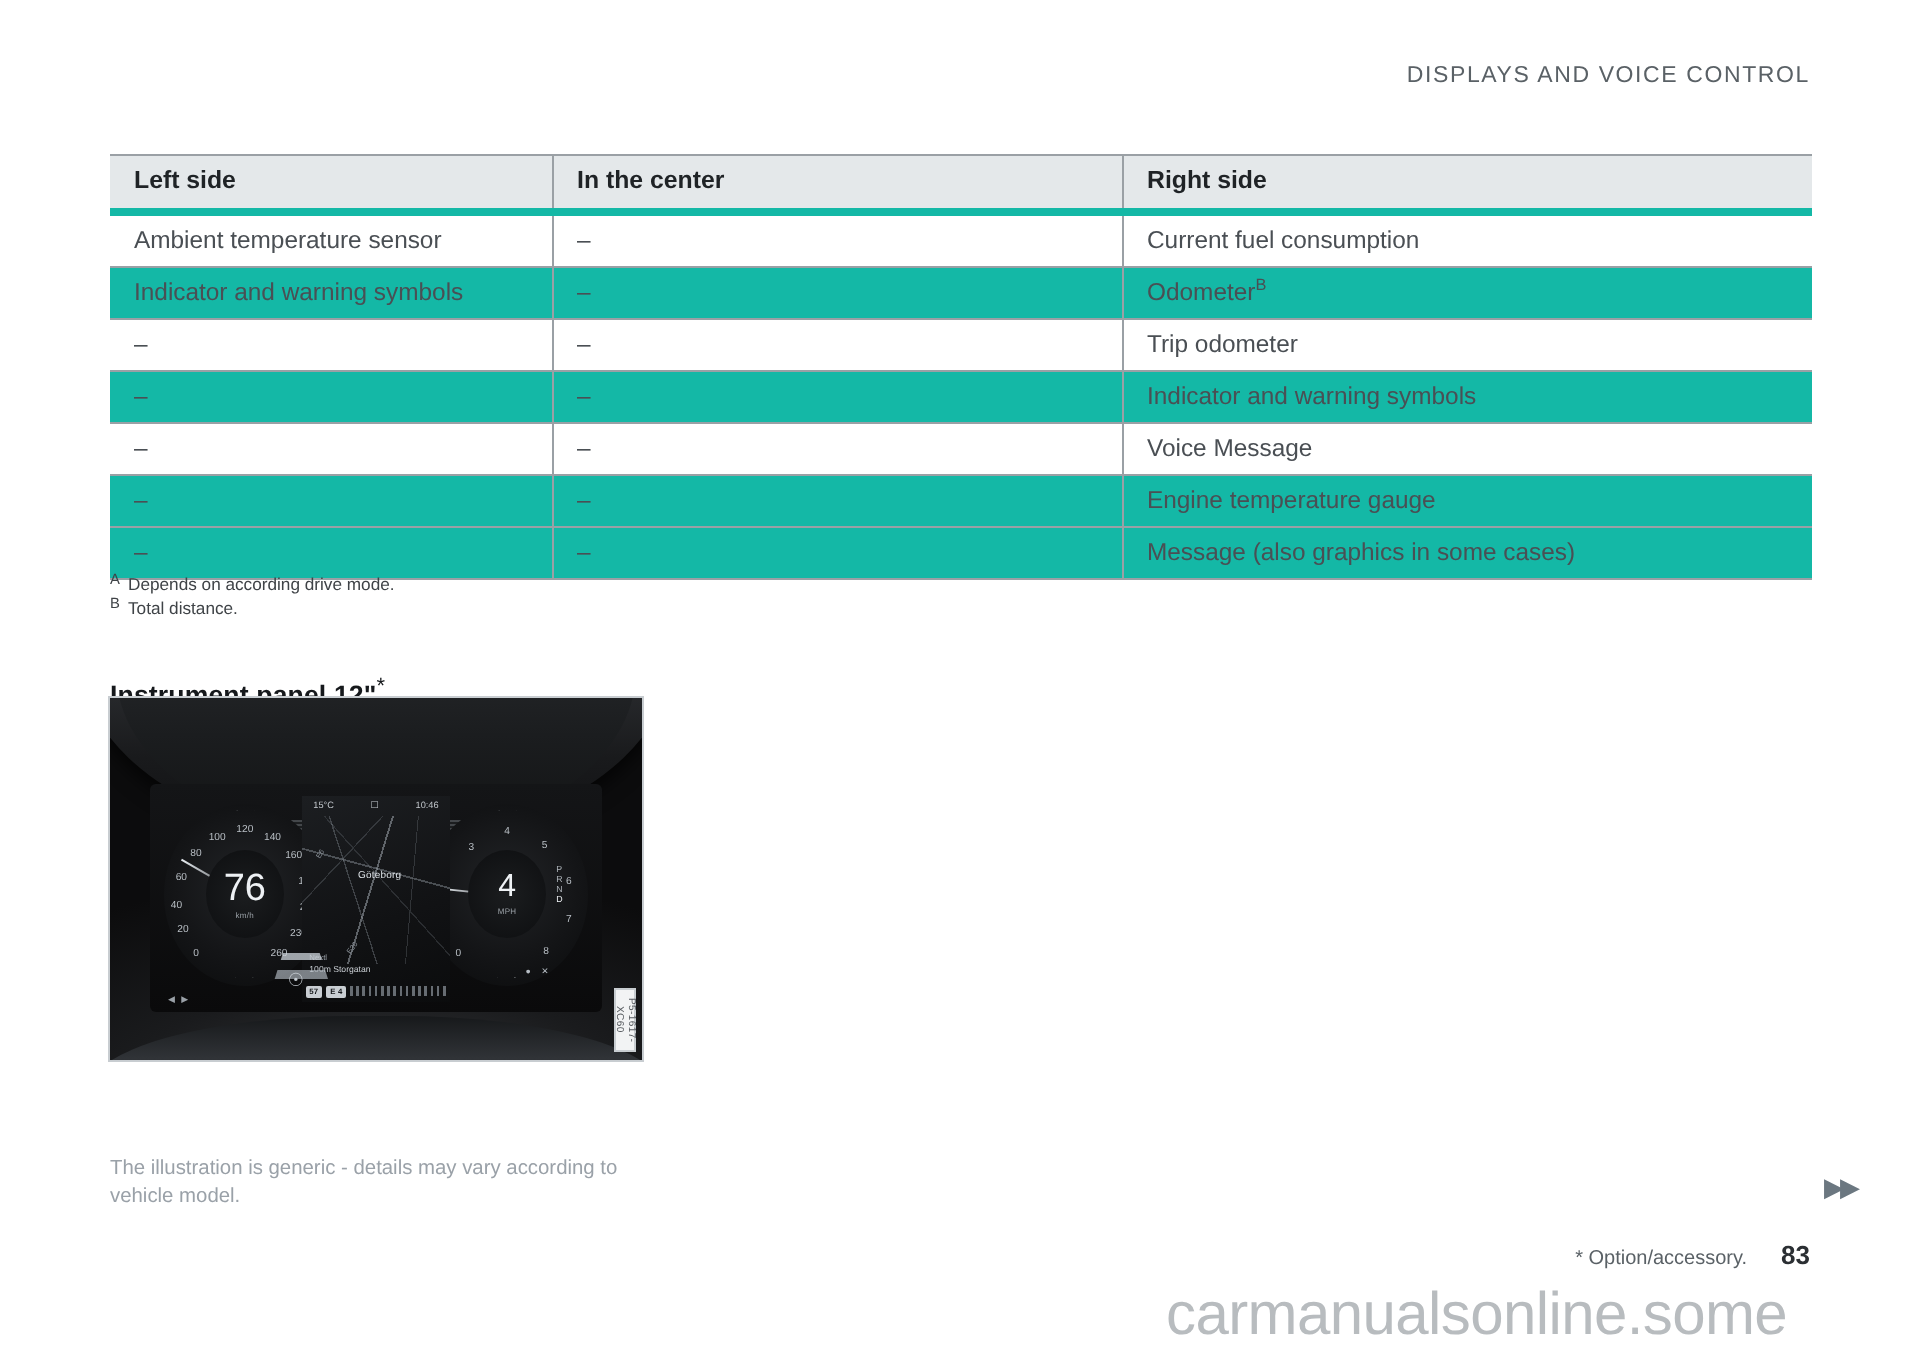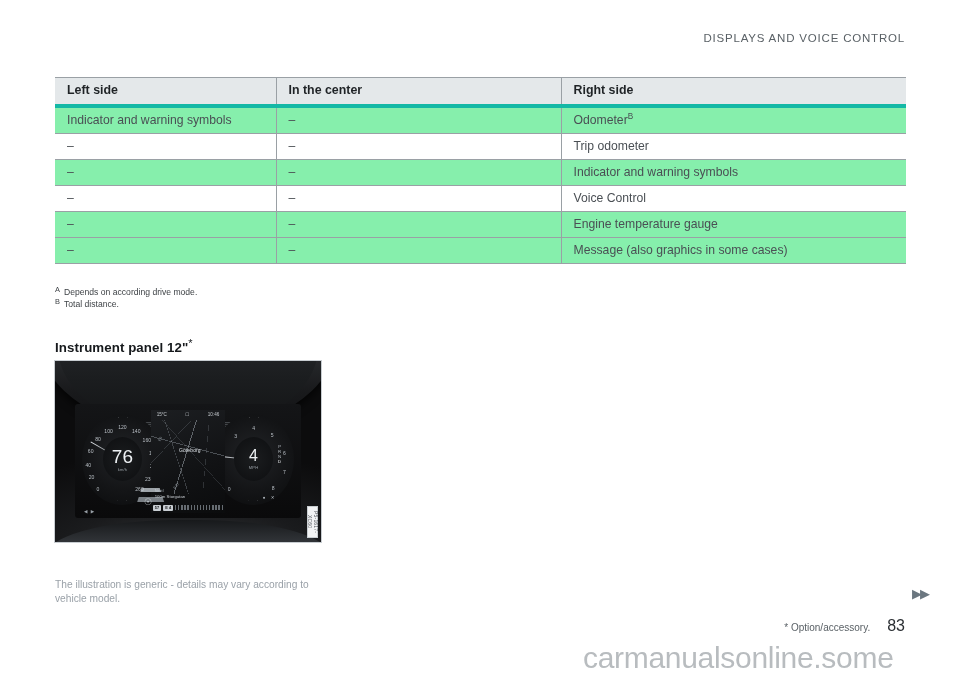--- a/index.html
+++ b/index.html
@@ -59,21 +59,21 @@
   .spec-table thead th {
     background: #e4e8ea;
     font-weight: 700;
     color: #1f2326;
     font-size: 12.4px;
     height: 26px;
     border-top: 1px solid #9aa0a5;
     border-bottom: 4px solid #14b8a6;
   }
   .spec-table tbody tr.odd td { background: #ffffff; }
-  .spec-table tbody tr.even td { background: #86efac; }
+  .spec-table tbody tr.even td { background: #14b8a6; }
 
   .spec-table td .sup {
     font-size: 8.2px;
     vertical-align: super;
     line-height: 0;
   }
   .dash { color: #55595e; }
 
   
   .footnotes {
@@ -109,21 +109,21 @@
     font-weight: 400;
     font-size: 11px;
     vertical-align: super;
     line-height: 0;
   }
 
   
   .illustration {
     position: absolute;
     left: 54px;
-    top: 360px;
+    top: 348px;
     width: 266px;
     height: 181px;
     border: 1px solid #c8cdd1;
     background: #bef264;
     overflow: hidden;
   }
   .ip-frame {
     position: absolute;
     inset: 0;
     background:
@@ -433,23 +433,23 @@
     position: absolute;
     right: 55px;
     bottom: 42px;
     font-size: 10px;
     color: #5a6166;
     display: flex;
     align-items: baseline;
     gap: 17px;
   }
   .footer-note .pageno {
-    font-size: 16px;
+    font-size: 13px;
     color: #2b2f33;
-    font-weight: 400;
+    font-weight: 700;
   }
   .watermark {
     position: absolute;
     left: 583px;
     bottom: 2px;
     font-size: 30px;
     color: #b8bcbf;
     letter-spacing: -0.01em;
     font-family: "Liberation Sans", sans-serif;
   }
@@ -466,39 +466,44 @@
       <col class="c3">
   </colgroup>
   <thead>
     <tr>
       <th>Left side</th>
       <th>In the center</th>
       <th>Right side</th>
     </tr>
   </thead>
   <tbody>
+    <tr class="odd">
+      <td>Ambient temperature sensor</td>
+      <td class="dash">–</td>
+      <td>Current fuel consumption</td>
+    </tr>
     <tr class="even">
       <td>Indicator and warning symbols</td>
       <td class="dash">–</td>
       <td><span>Odometer</span><span class="sup">B</span></td>
     </tr>
     <tr class="odd">
       <td class="dash">–</td>
       <td class="dash">–</td>
       <td>Trip odometer</td>
     </tr>
     <tr class="even">
       <td class="dash">–</td>
       <td class="dash">–</td>
       <td>Indicator and warning symbols</td>
     </tr>
     <tr class="odd">
       <td class="dash">–</td>
       <td class="dash">–</td>
-      <td>Voice Control</td>
+      <td>Voice Message</td>
     </tr>
     <tr class="even">
       <td class="dash">–</td>
       <td class="dash">–</td>
       <td>Engine temperature gauge</td>
     </tr>
     <tr class="even">
       <td class="dash">–</td>
       <td class="dash">–</td>
       <td>Message (also graphics in some cases)</td>

